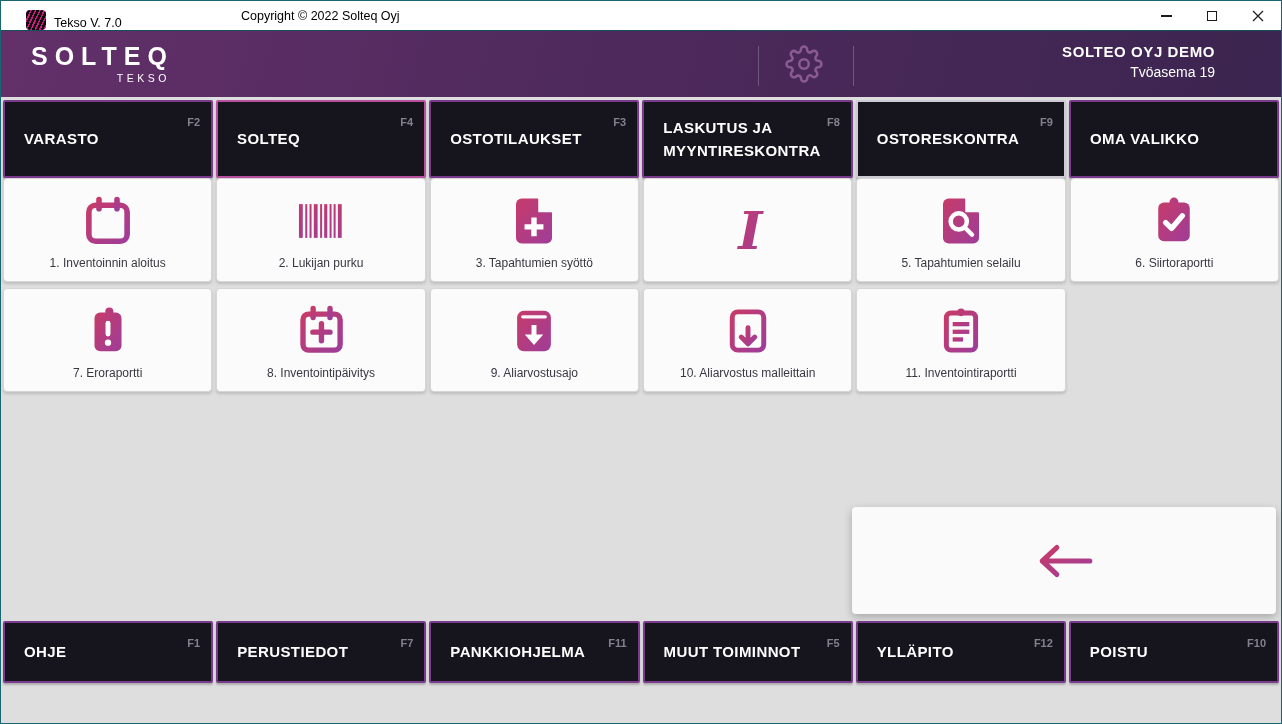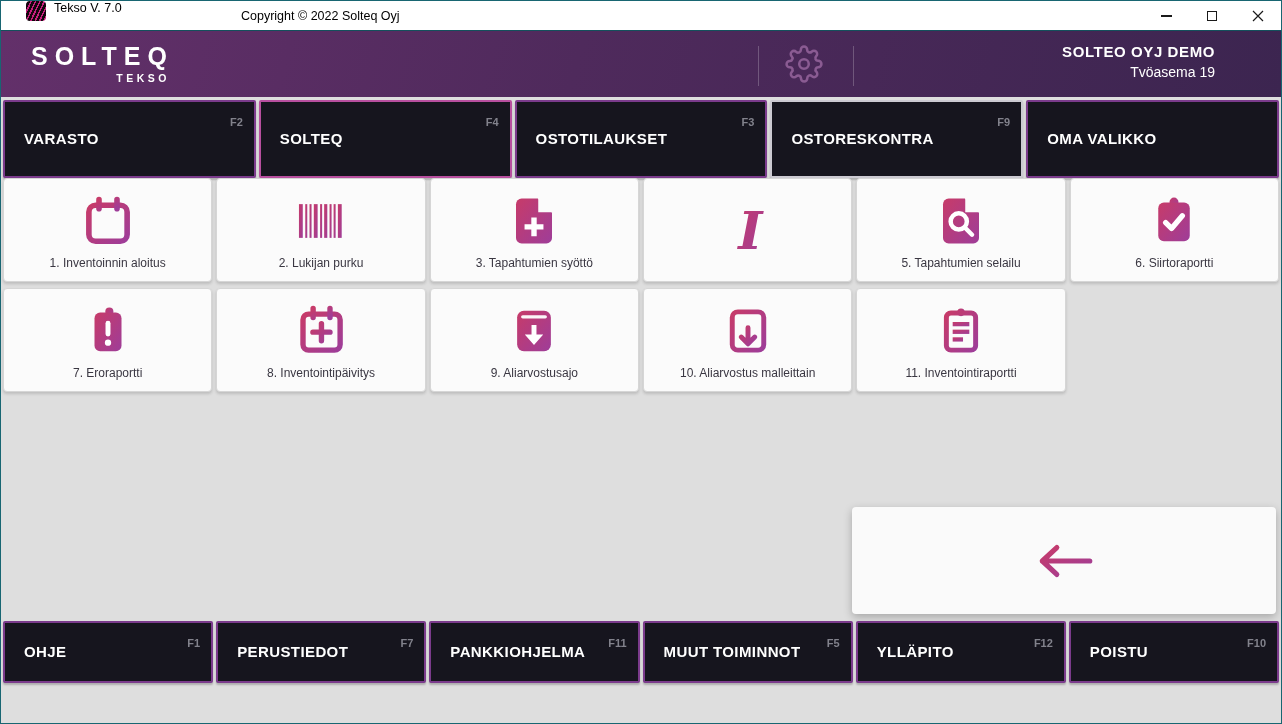--- a/index.html
+++ b/index.html
@@ -4,41 +4,41 @@
 <style>
   * { box-sizing: border-box; margin: 0; padding: 0; }
   html,body { width:1282px; height:724px; font-family:"Liberation Sans", sans-serif; }
   .window{
     position:relative; width:1282px; height:724px; background:#dedede;
     border:1px solid var(--window_border,#186672); overflow:hidden;
   }
   
   .titlebar{
     position:absolute; top:0; left:0; right:0; height:30px; background:#ffffff;
-    border-bottom:1px solid #14505c; display:flex; align-items:flex-start;
+    border-bottom:1px solid #14505c; display:flex; align-items:flex-end;
   }
   .app-logo{
     width:20px; height:20px; margin-left:25px; border-radius:4px; background:#14060e;
     background-image:repeating-linear-gradient(115deg,#c6207e 0 1.5px,#14060e 1.5px 4px);
     flex:0 0 auto;
   }
   .titlebar-title{ margin-left:8px; font-size:12.5px; color:#000; }
   .titlebar-copy{ position:absolute; left:240px; top:0; line-height:30px; font-size:12.5px; color:#000; }
   .win-controls{ position:absolute; right:0; top:0; height:30px; display:flex; }
   .win-btn{ width:46px; height:30px; display:flex; align-items:center; justify-content:center; cursor:default; }
   .glyph-min{ display:block; width:11px; height:1.3px; background:#1a1a1a; }
   .glyph-max{ display:block; width:10px; height:10px; border:1.3px solid #1a1a1a; }
   
   .header{
     position:absolute; top:30px; left:0; right:0; height:66px;
     background:linear-gradient(105deg, var(--header_gradient_start,#63306a) 0%, #4f2a5c 45%, var(--header_gradient_end,#3c2550) 100%);
   }
   .logo{ position:absolute; left:30px; top:11px; color:#fff; }
   .logo-main{ font-size:25px; font-weight:600; letter-spacing:7px; }
-  .logo-sub{ font-size:10.5px; font-weight:700; letter-spacing:3.5px; text-align:right; margin-top:1px; padding-right:4px; }
+  .logo-sub{ font-size:10.5px; font-weight:400; letter-spacing:3.5px; text-align:right; margin-top:1px; padding-right:4px; }
   .gear-wrap{ position:absolute; left:783px; top:13px; width:40px; height:40px; display:flex; align-items:center; justify-content:center; cursor:pointer; }
   .header-divider{ position:absolute; top:15px; width:1px; height:40px; background:rgba(255,255,255,0.22); }
   .divider-left{ left:757px; } .divider-right{ left:852px; }
   .company-block{ position:absolute; right:66px; top:12px; text-align:right; color:#fff; }
   .company-name{ font-size:15px; font-weight:700; letter-spacing:0.6px; }
   .workstation{ font-size:14px; font-weight:400; margin-top:4px; }
   
   .main{ position:absolute; top:96px; left:0; right:0; bottom:0; background:var(--main_bg,#dedede); }
   .fn-row{ position:absolute; left:2px; right:2px; display:flex; gap:3px; }
   .top-row{ top:3px; height:78px; }
@@ -133,20 +133,24 @@
           <span class="fbtn-label">VARASTO</span>
           <span class="fbtn-key">F2</span>
         </div>
         <div class="fbtn state-highlighted">
           <span class="fbtn-label">SOLTEQ</span>
           <span class="fbtn-key">F4</span>
         </div>
         <div class="fbtn">
           <span class="fbtn-label">OSTOTILAUKSET</span>
           <span class="fbtn-key">F3</span>
+        </div>
+        <div class="fbtn">
+          <span class="fbtn-label">LASKUTUS JA MYYNTIRESKONTRA</span>
+          <span class="fbtn-key">F8</span>
         </div>
         <div class="fbtn state-focused">
           <span class="fbtn-label">OSTORESKONTRA</span>
           <span class="fbtn-key">F9</span>
         </div>
         <div class="fbtn">
           <span class="fbtn-label">OMA VALIKKO</span>
         </div>
       </div>
     <div class="tile-grid" id="tile-grid">

